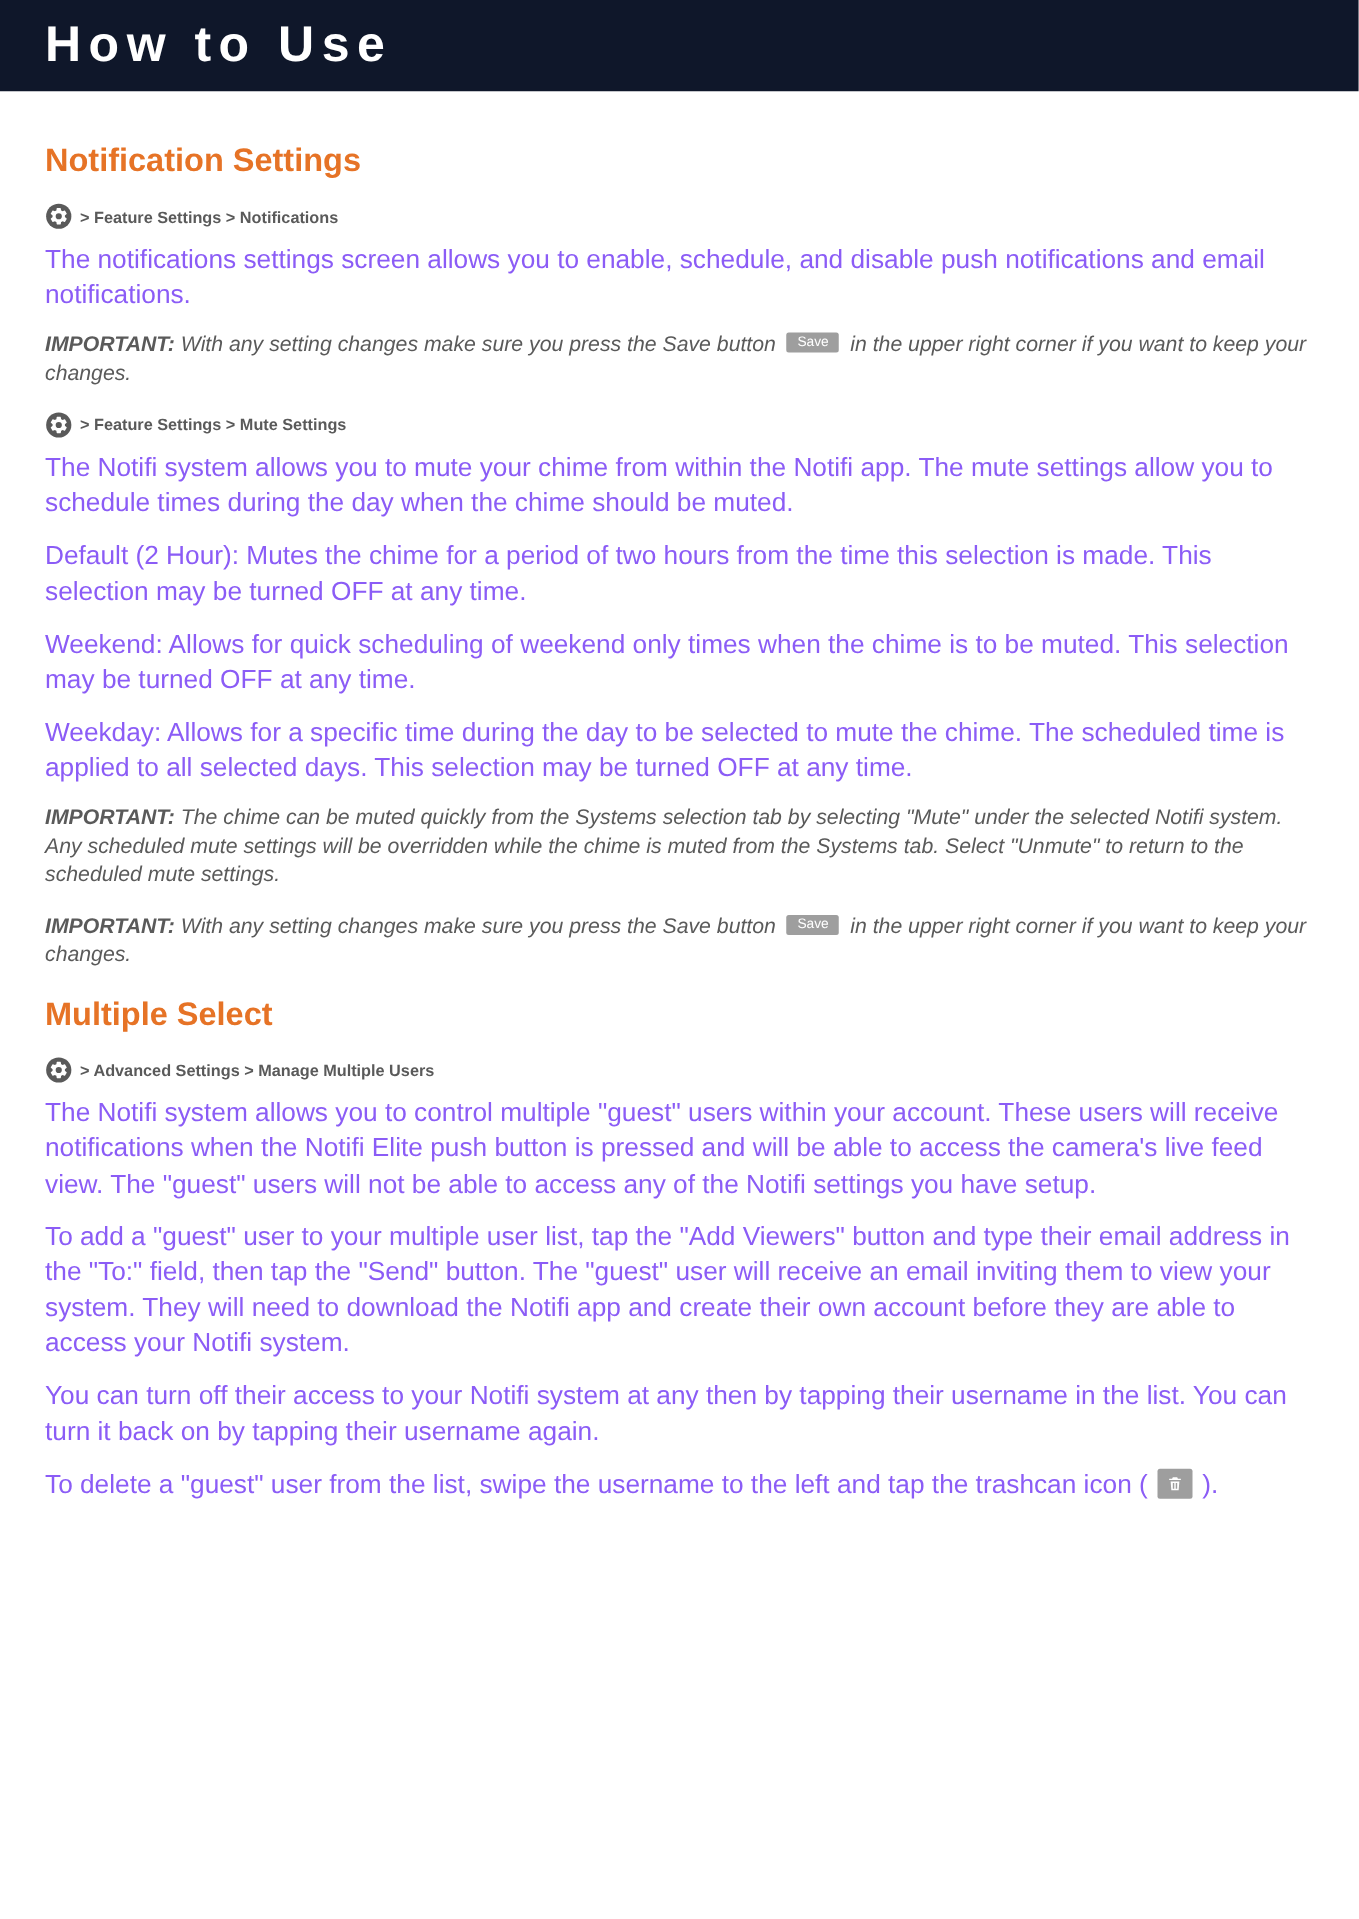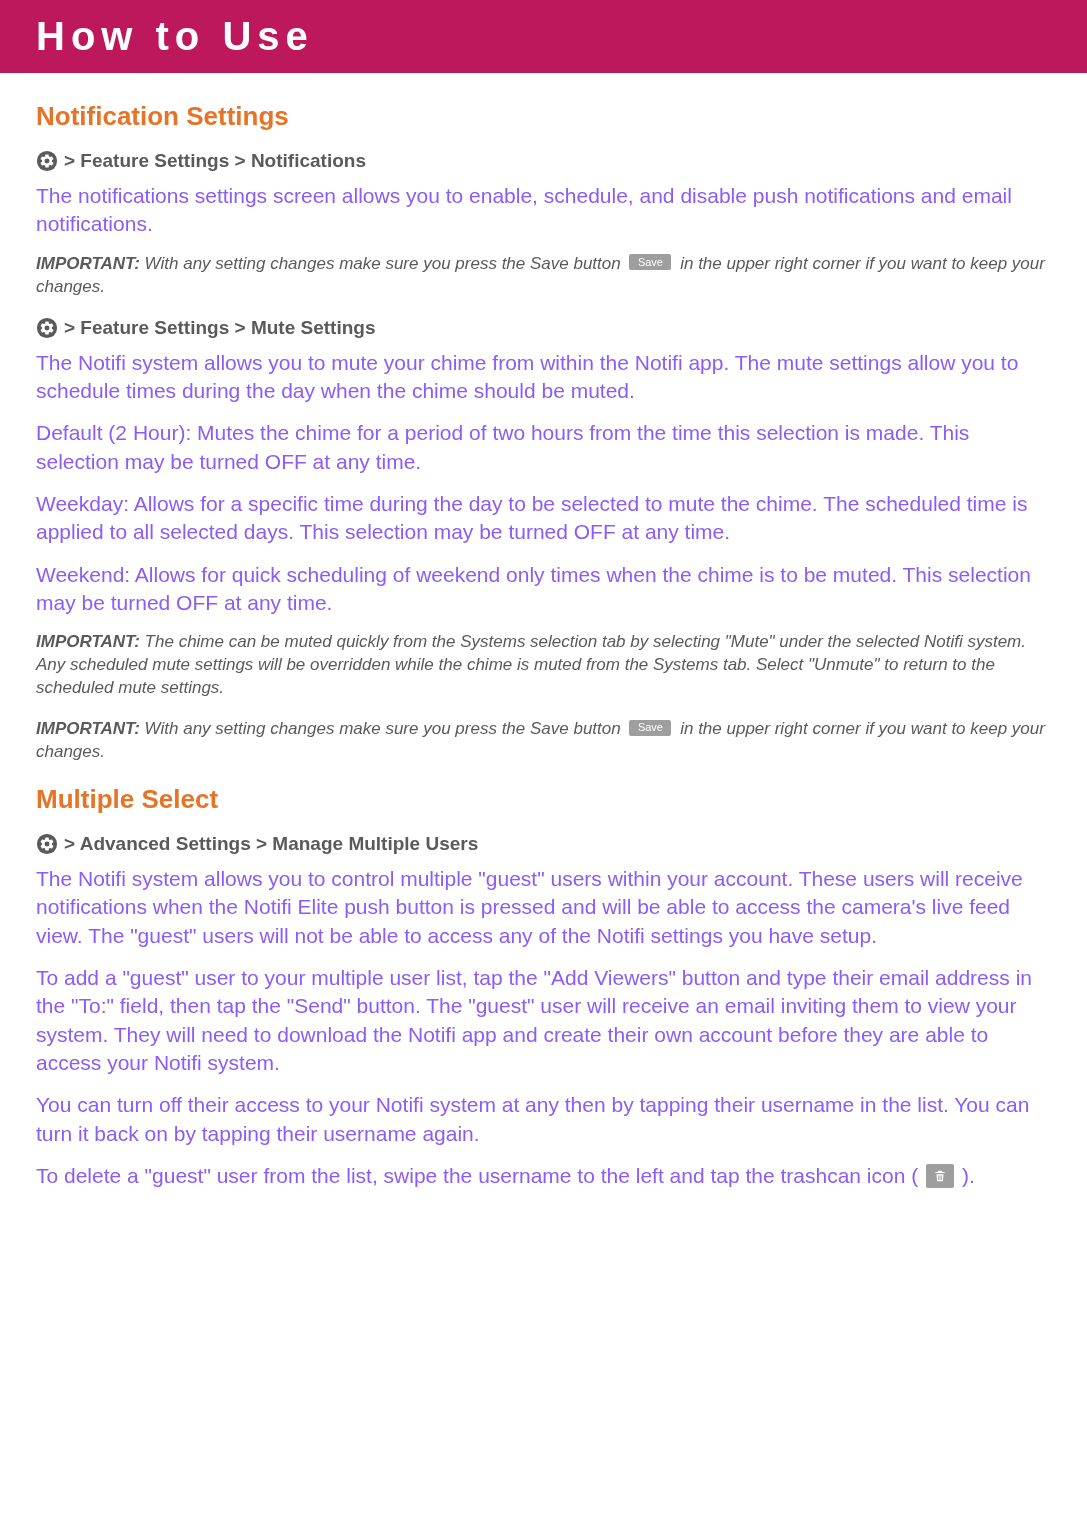--- a/index.html
+++ b/index.html
@@ -1,38 +1,38 @@
 <!DOCTYPE html>
 <html><head>
 <meta charset="utf-8">
 <style>
   * { box-sizing: border-box; margin: 0; padding: 0; }
   html, body { width: 1087px; background: #fff; font-family: Arial, Helvetica, sans-serif; color: #5a5a5a; }
   .page { width: 1087px; }
   .banner {
-    background: #be185d;
+    background: #0f172a;
     color: #fff;
     font-size: 40px;
     padding: 14px 36px 14px 36px;
     letter-spacing: 6px;
     font-weight: 600;
   }
   .content { padding: 28px 36px 0 36px; }
   h2.section {
     color: #e67326;
     font-size: 26px;
     font-weight: 700;
     margin-top: 20px;
     margin-bottom: 18px;
     font-family: Arial, Helvetica, sans-serif;
   }
-  h2.section.first { margin-top: 0; }
+  h2.section.first { margin-top: 12px; }
   .breadcrumb {
     font-weight: 700;
-    font-size: 19px;
+    font-size: 13px;
     color: #5a5a5a;
     margin-bottom: 10px;
     display: flex;
     align-items: center;
     gap: 6px;
     flex-wrap: wrap;
   }
   .breadcrumb .gear { flex: 0 0 auto; }
   p.body {
     font-size: 21px;
@@ -135,25 +135,25 @@
       <span> &gt; Feature Settings &gt; Mute Settings</span>
     </div>
 
     <p class="body">The Notifi system allows you to mute your chime from within the Notifi app. The mute settings allow you to schedule times during the day when the chime should be muted.</p>
 
     <p class="body">
       <span class="bold">Default (2 Hour):</span><span> Mutes the chime for a period of two hours from the time this selection is made. This selection may be turned OFF at any time.</span>
     </p>
 
     <p class="body">
-      <span class="bold">Weekday:</span><span> Allows for a specific time during the day to be selected to mute the chime. The scheduled time is applied to all selected days. This selection may be turned OFF at any time.</span>
+      <span class="bold">Weekend:</span><span> Allows for quick scheduling of weekend only times when the chime is to be muted. This selection may be turned OFF at any time.</span>
     </p>
 
     <p class="body">
-      <span class="bold">Weekend:</span><span> Allows for quick scheduling of weekend only times when the chime is to be muted. This selection may be turned OFF at any time.</span>
+      <span class="bold">Weekday:</span><span> Allows for a specific time during the day to be selected to mute the chime. The scheduled time is applied to all selected days. This selection may be turned OFF at any time.</span>
     </p>
 
     <p class="important">
       <span class="lbl">IMPORTANT:</span><span> The chime can be muted quickly from the Systems selection tab by selecting "Mute" under the selected Notifi system. Any scheduled mute settings will be overridden while the chime is muted from the Systems tab. Select "Unmute" to return to the scheduled mute settings.</span>
     </p>
 
     <p class="important">
       <span class="lbl">IMPORTANT:</span><span> With any setting changes make sure you press the Save button </span><span class="save-chip">
           <span>Save</span>
         </span><span> in the upper right corner if you want to keep your changes.</span>

